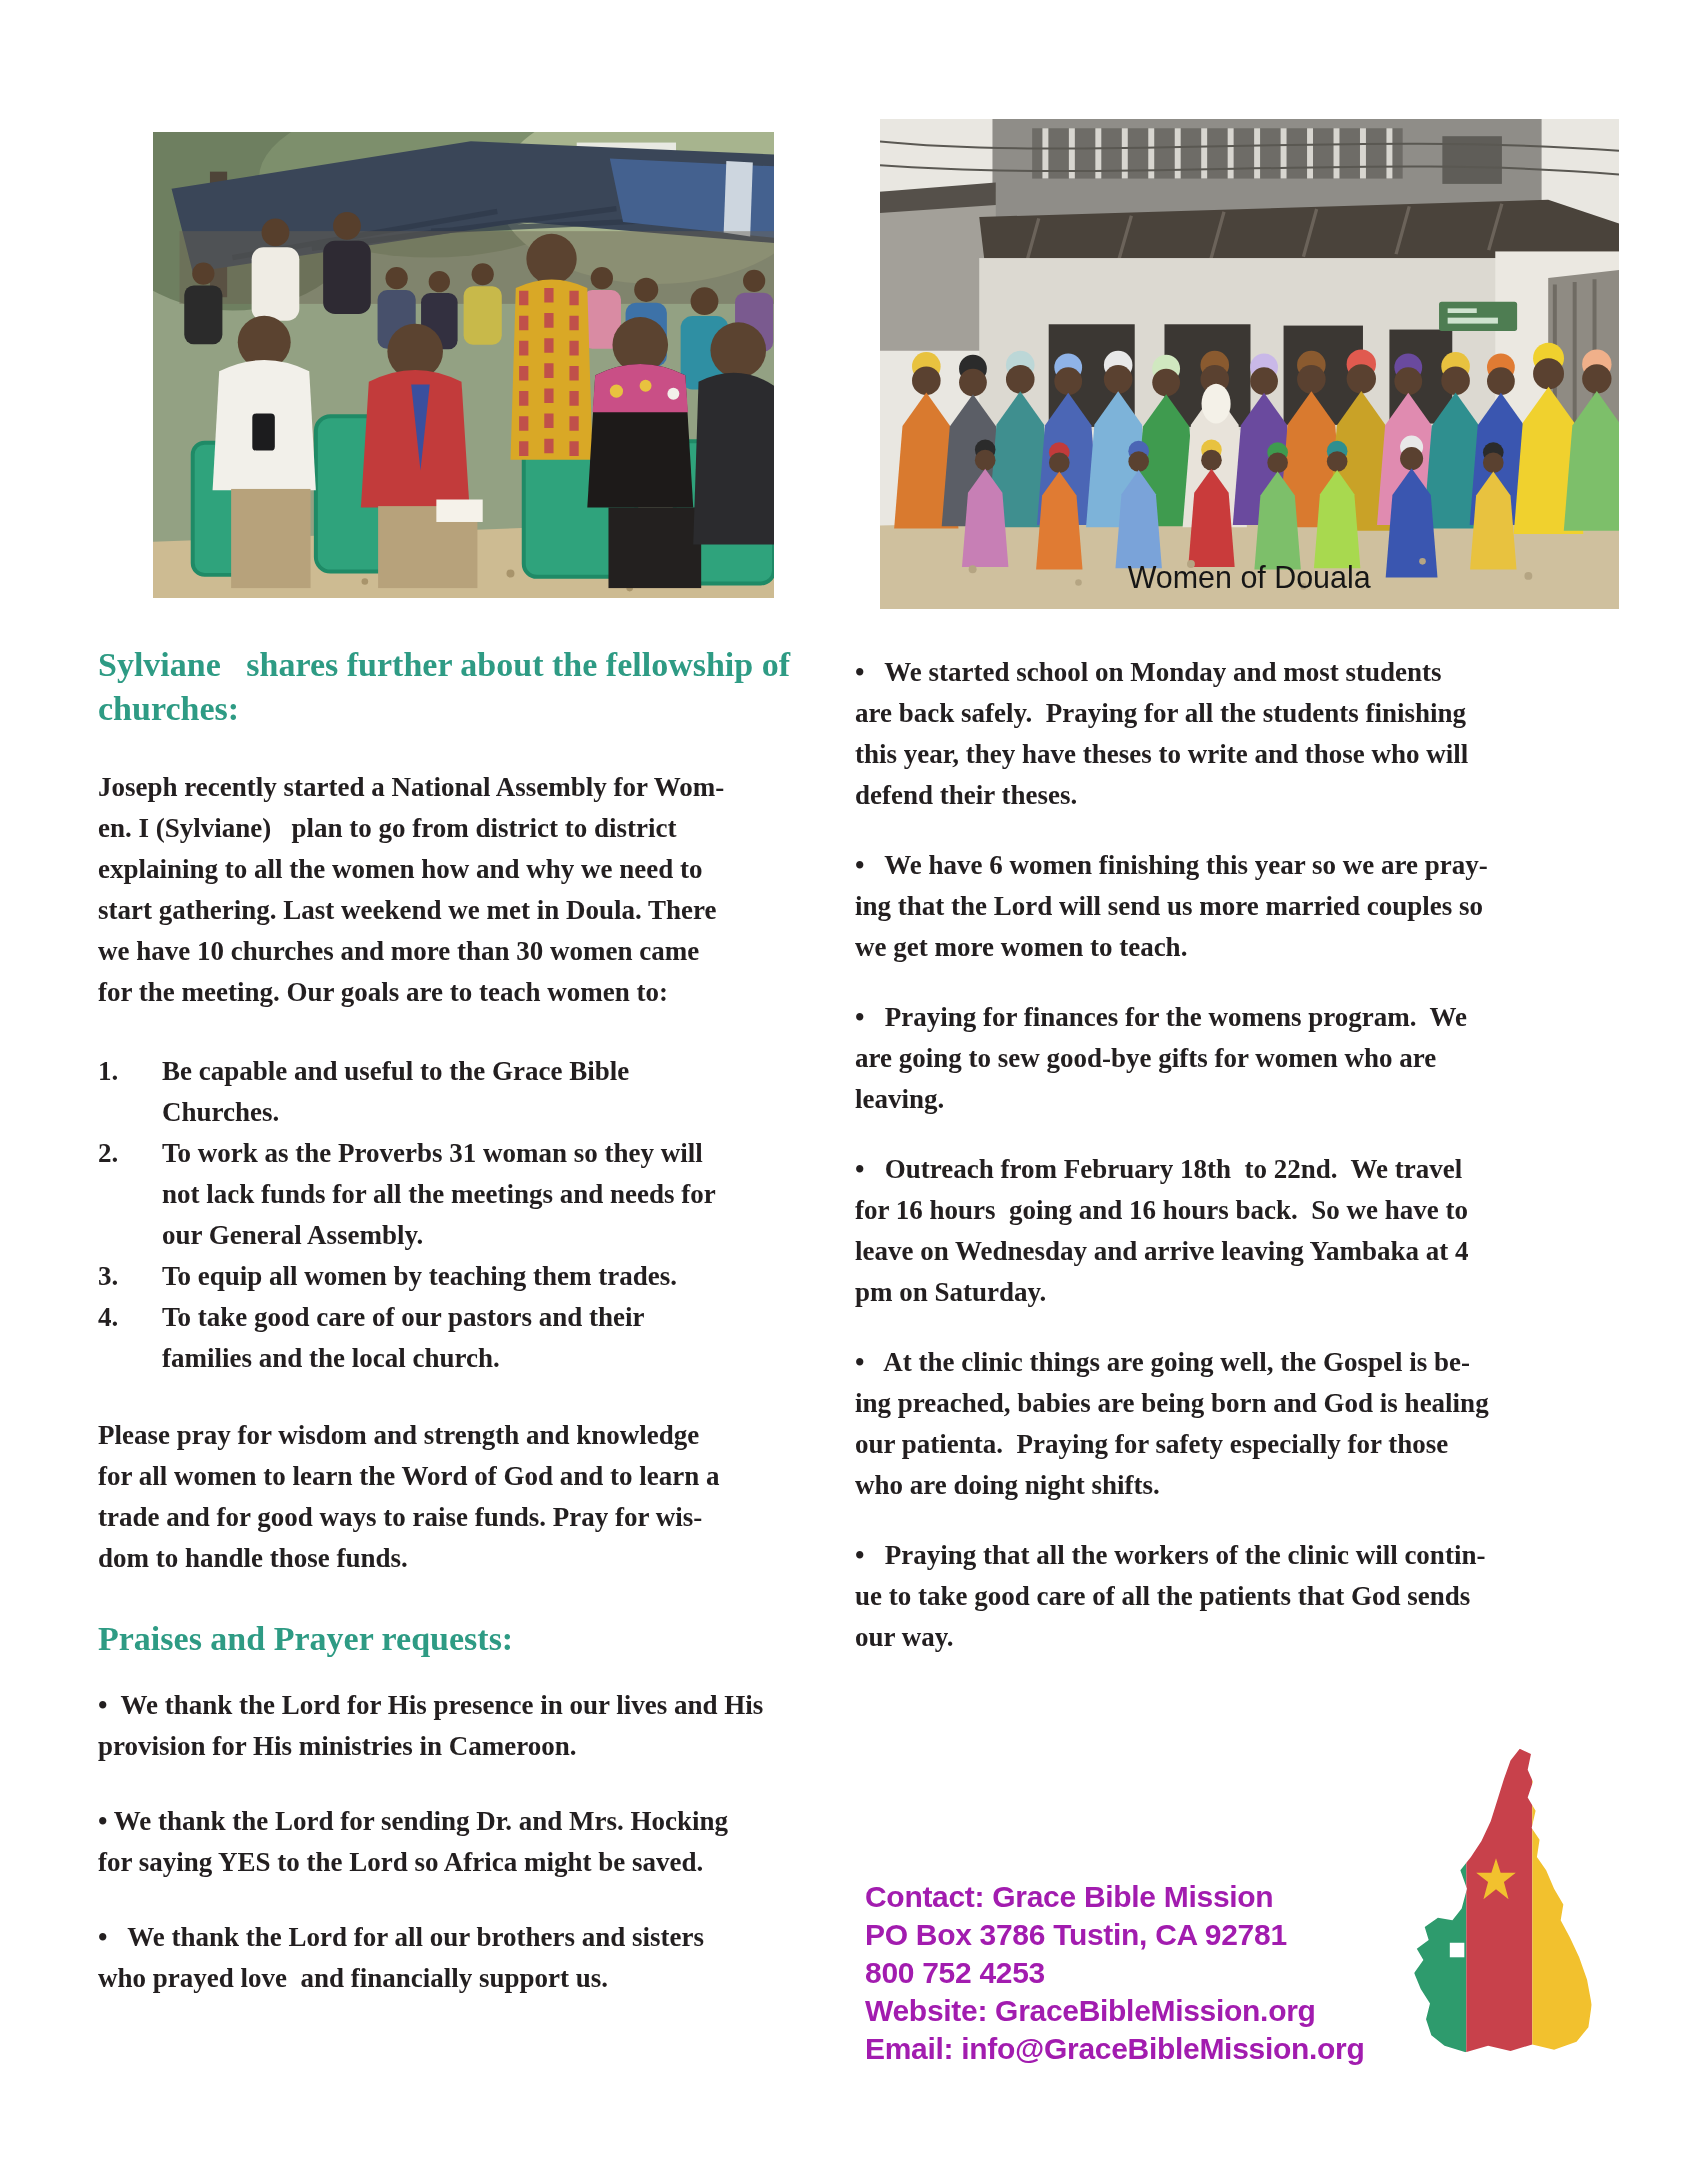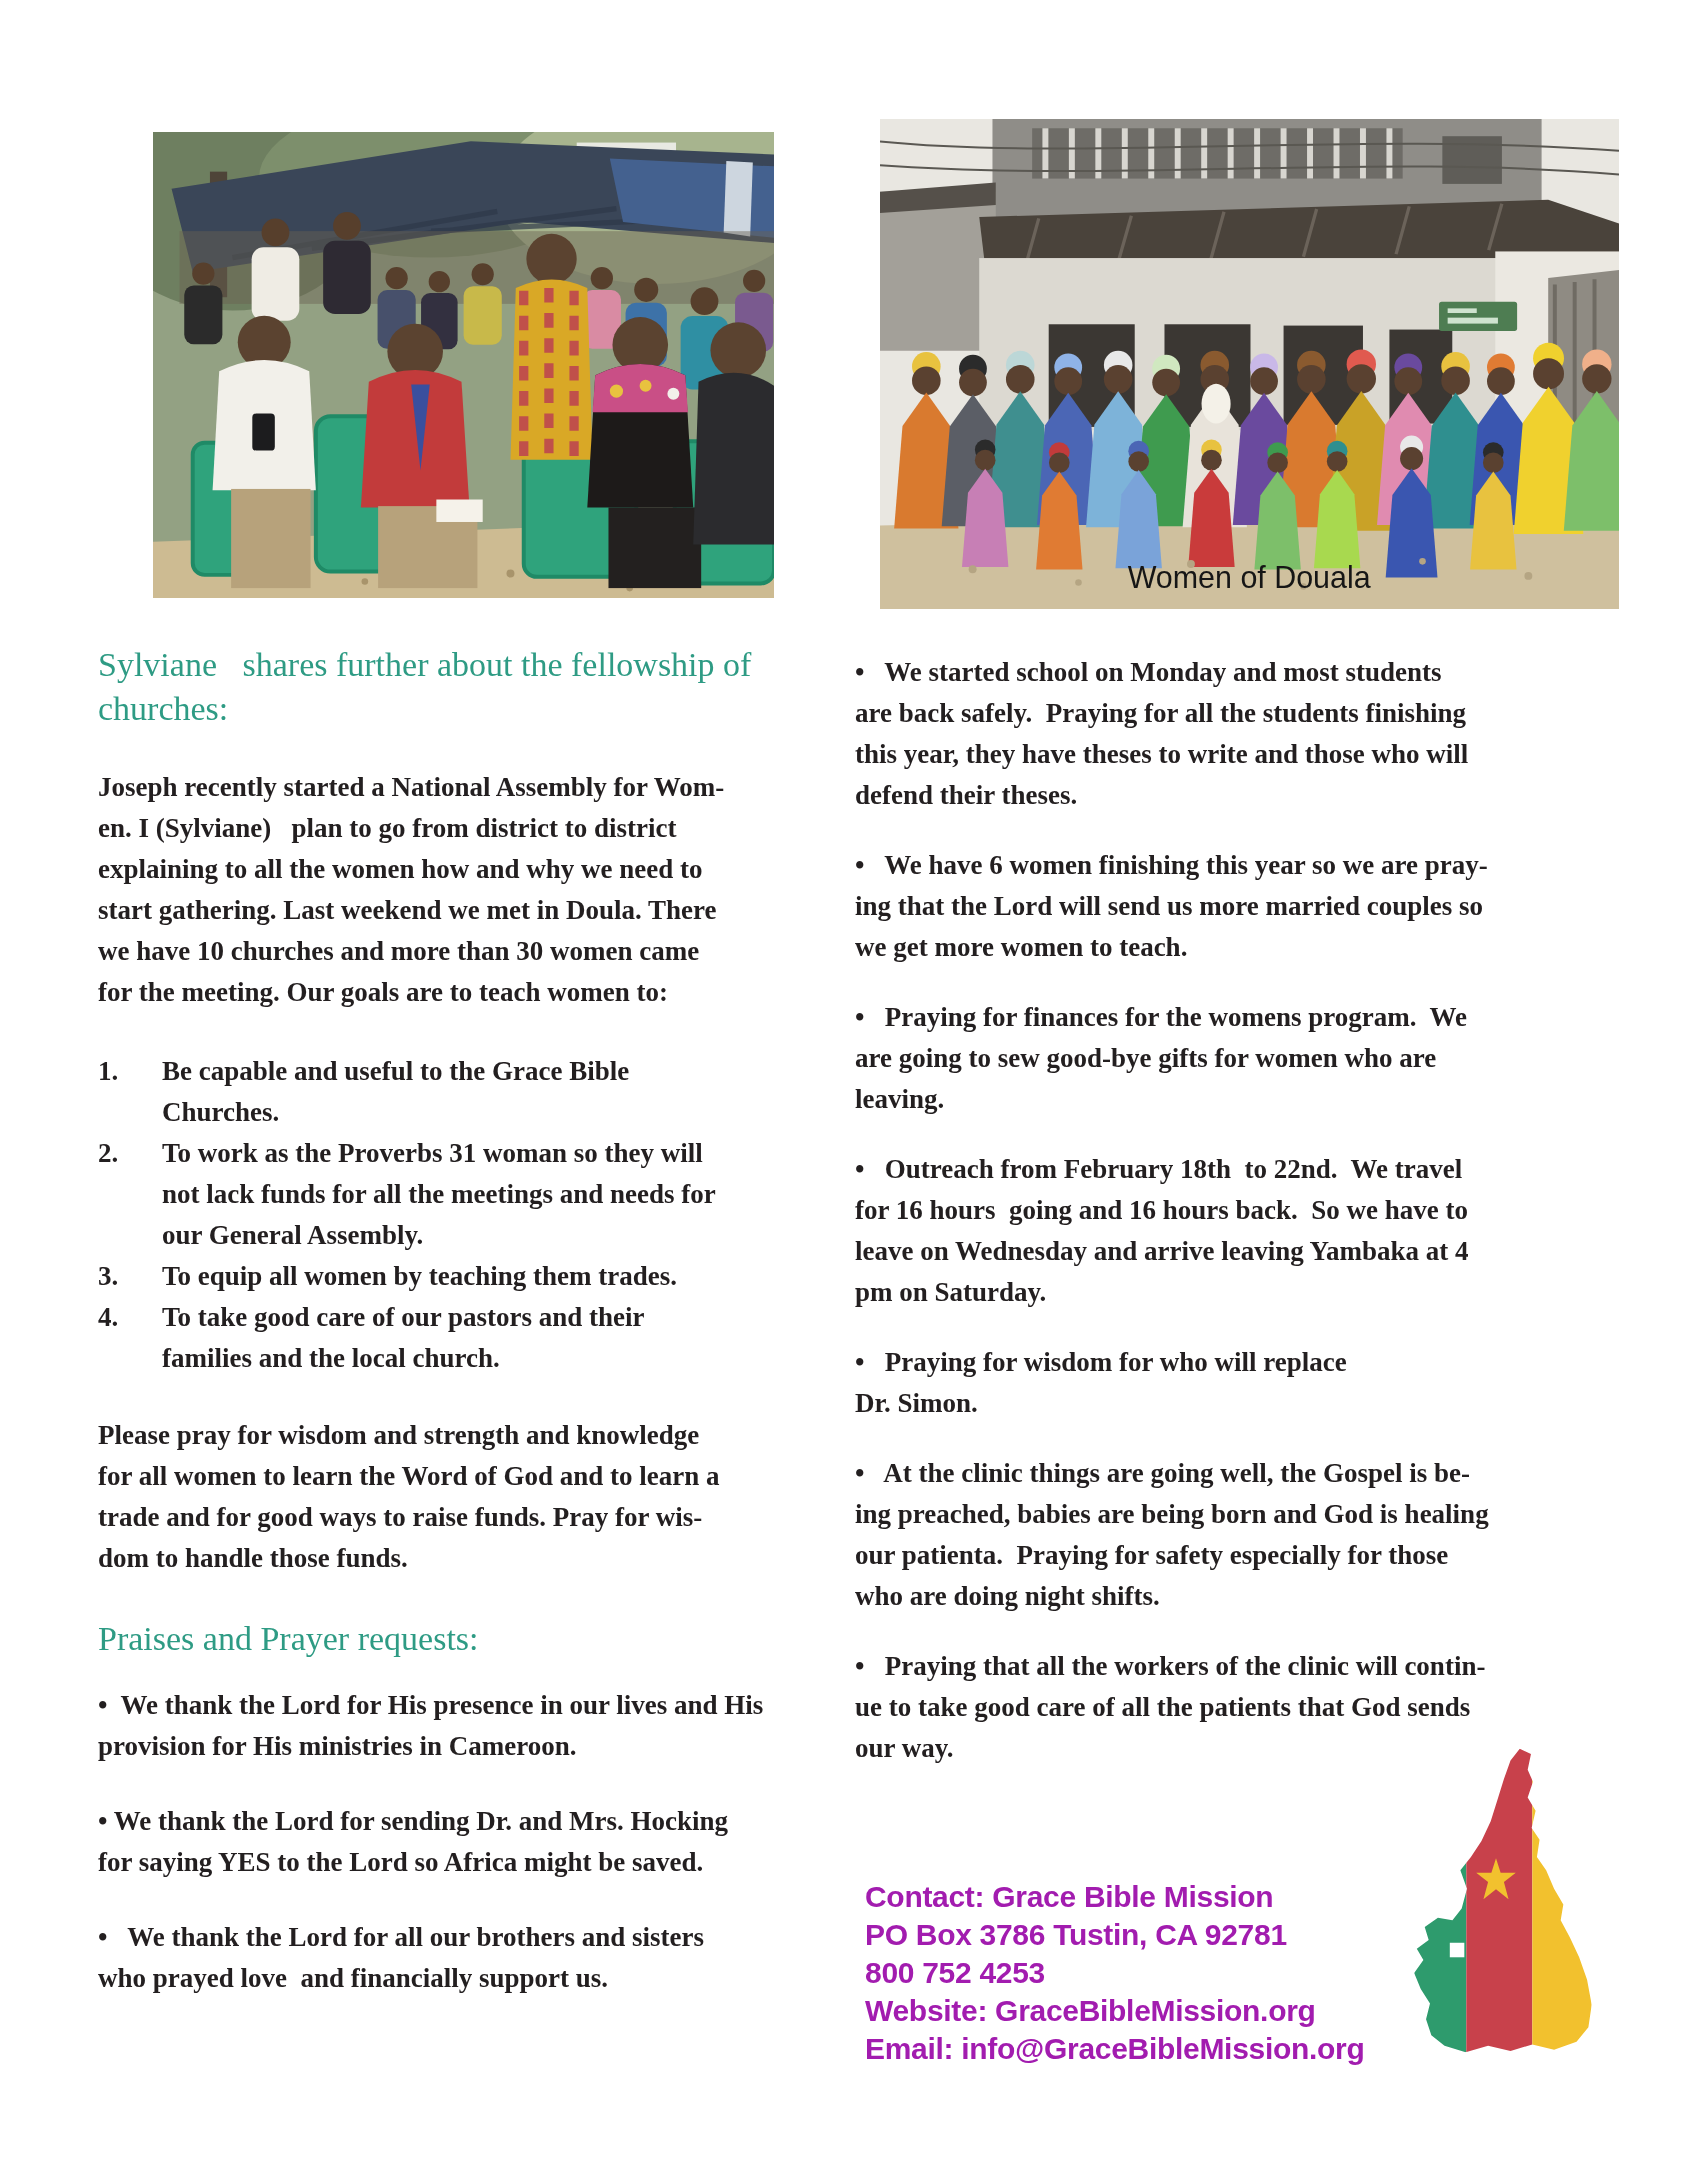--- a/index.html
+++ b/index.html
@@ -6,21 +6,21 @@
   .page{position:relative;width:1687px;height:2183px;background:#ffffff;overflow:hidden;
         font-family:"Liberation Serif","DejaVu Serif",serif;font-weight:700;color:#231f20;border-radius:15px;}
   .pre{white-space:pre;}
   .body-text{font-size:27px;line-height:41px;margin:0;}
   .photo{position:absolute;display:block;}
   .photo-left{left:153px;top:132px;width:621px;height:466px;}
   .photo-right{left:880px;top:119px;width:739px;height:490px;}
   .col{position:absolute;}
   .col-left{left:98px;top:643px;width:715px;}
   .col-right{left:855px;top:652px;width:748px;}
-  h1.sec,h2.sec{margin:0;font-size:34px;line-height:44px;color:#2e9b84;font-weight:400;}
+  h1.sec,h2.sec{margin:0;font-size:34px;line-height:44px;color:#2e9b84;font-weight:700;}
   .mt-para{margin-top:36px;}
   .goals{margin-top:38px;}
   .goal-item{display:flex;font-size:27px;line-height:41px;}
   .goal-num{width:64px;flex:none;}
   h2.sec{margin-top:38px;}
   .bullet{margin-top:34px;}
   .bullet.first{margin-top:24px;}
   .col-right .bullet{margin-top:29px;}
   .col-right .bullet.first{margin-top:0;}
   .contact{position:absolute;left:865px;top:1878px;color:#a21caf;
@@ -241,22 +241,20 @@
     <p class="body-text pre bullet">•   We have 6 women finishing this year so we are pray-
 ing that the Lord will send us more married couples so
 we get more women to teach.</p>
     <p class="body-text pre bullet">•   Praying for finances for the womens program.  We
 are going to sew good-bye gifts for women who are
 leaving.</p>
     <p class="body-text pre bullet">•   Outreach from February 18th  to 22nd.  We travel
 for 16 hours  going and 16 hours back.  So we have to
 leave on Wednesday and arrive leaving Yambaka at 4
 pm on Saturday.</p>
-    <p class="body-text pre bullet">•   Praying for wisdom for who will replace
-Dr. Simon.</p>
     <p class="body-text pre bullet">•   At the clinic things are going well, the Gospel is be-
 ing preached, babies are being born and God is healing
 our patienta.  Praying for safety especially for those
 who are doing night shifts.</p>
     <p class="body-text pre bullet">•   Praying that all the workers of the clinic will contin-
 ue to take good care of all the patients that God sends
 our way.</p>
   </div>
 
   <div class="contact">

